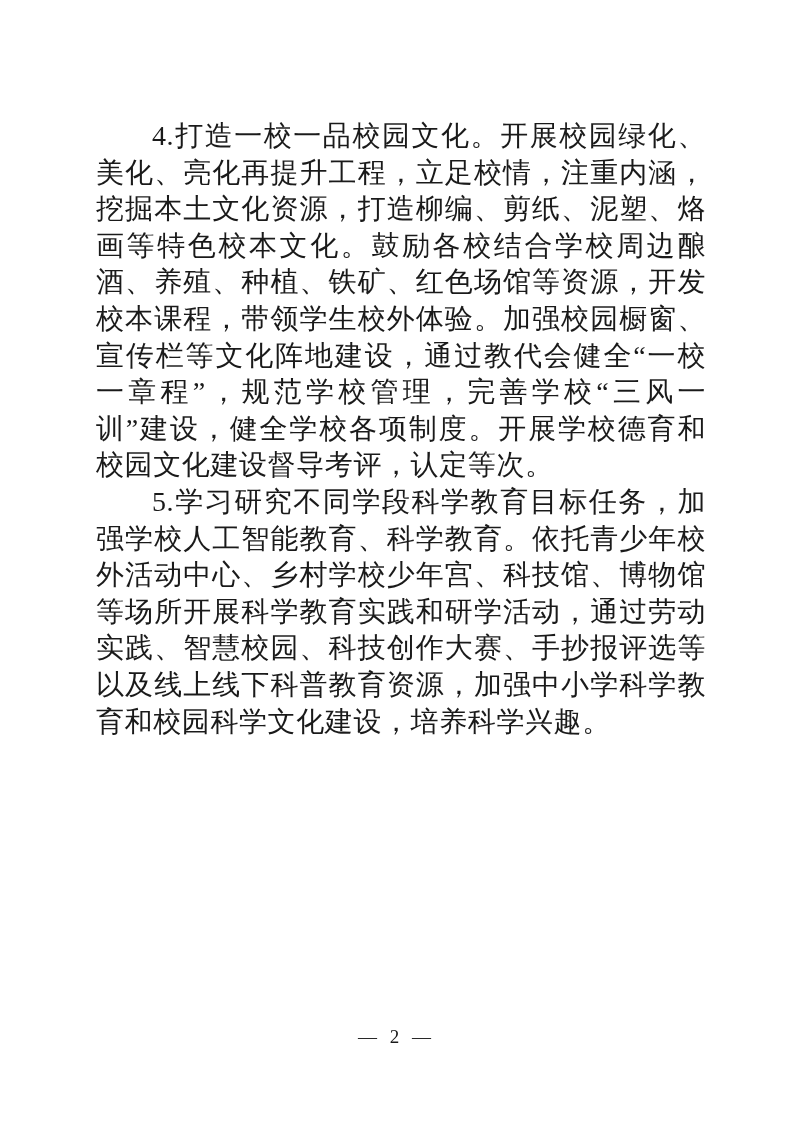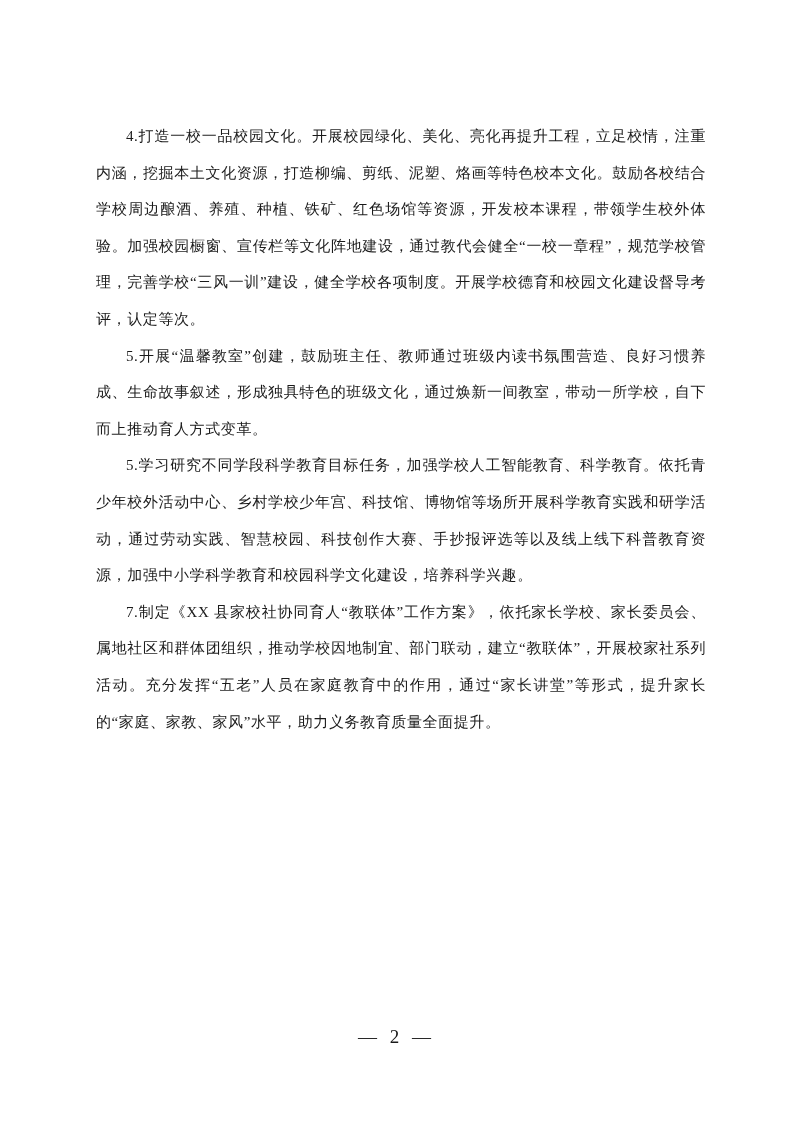--- a/index.html
+++ b/index.html
@@ -18,21 +18,21 @@
   }
   .content {
     position: absolute;
     left: 96px;
     top: 118px;
     width: 610px;
   }
   .content p {
     margin: 0;
     padding: 0;
-    font-size: 15px;
+    font-size: 28px;
     line-height: 36.6px;
     text-align: justify;
     text-justify: inter-ideograph;
     text-indent: 2em;
     letter-spacing: 0.6px;
     font-weight: 400;
   }
   .page-footer {
     position: absolute;
     left: 0;
@@ -43,18 +43,16 @@
     letter-spacing: 4px;
     color: #1a1a1a;
   }
 </style>
 </head>
 <body>
 
 <div class="page">
   <div class="content">
     <p>4.打造一校一品校园文化。开展校园绿化、美化、亮化再提升工程，立足校情，注重内涵，挖掘本土文化资源，打造柳编、剪纸、泥塑、烙画等特色校本文化。鼓励各校结合学校周边酿酒、养殖、种植、铁矿、红色场馆等资源，开发校本课程，带领学生校外体验。加强校园橱窗、宣传栏等文化阵地建设，通过教代会健全“一校一章程”，规范学校管理，完善学校“三风一训”建设，健全学校各项制度。开展学校德育和校园文化建设督导考评，认定等次。</p>
-    <p>5.开展“温馨教室”创建，鼓励班主任、教师通过班级内读书氛围营造、良好习惯养成、生命故事叙述，形成独具特色的班级文化，通过焕新一间教室，带动一所学校，自下而上推动育人方式变革。</p>
     <p>5.学习研究不同学段科学教育目标任务，加强学校人工智能教育、科学教育。依托青少年校外活动中心、乡村学校少年宫、科技馆、博物馆等场所开展科学教育实践和研学活动，通过劳动实践、智慧校园、科技创作大赛、手抄报评选等以及线上线下科普教育资源，加强中小学科学教育和校园科学文化建设，培养科学兴趣。</p>
-    <p>7.制定《XX 县家校社协同育人“教联体”工作方案》，依托家长学校、家长委员会、属地社区和群体团组织，推动学校因地制宜、部门联动，建立“教联体”，开展校家社系列活动。充分发挥“五老”人员在家庭教育中的作用，通过“家长讲堂”等形式，提升家长的“家庭、家教、家风”水平，助力义务教育质量全面提升。</p>
   </div>
   <div class="page-footer">— 2 —</div>
 </div>
 
 </body></html>

